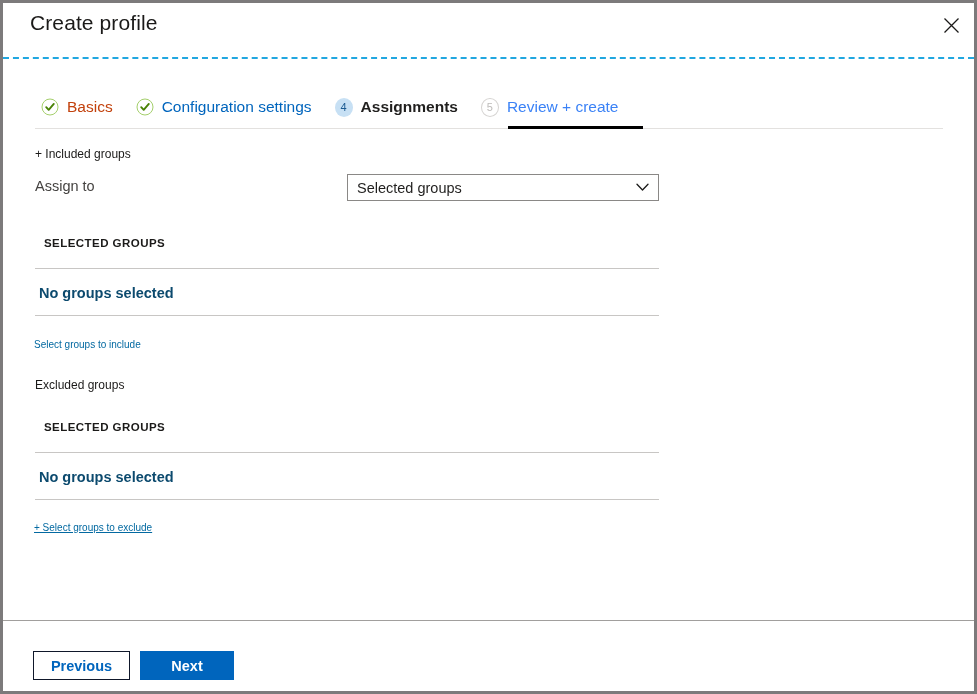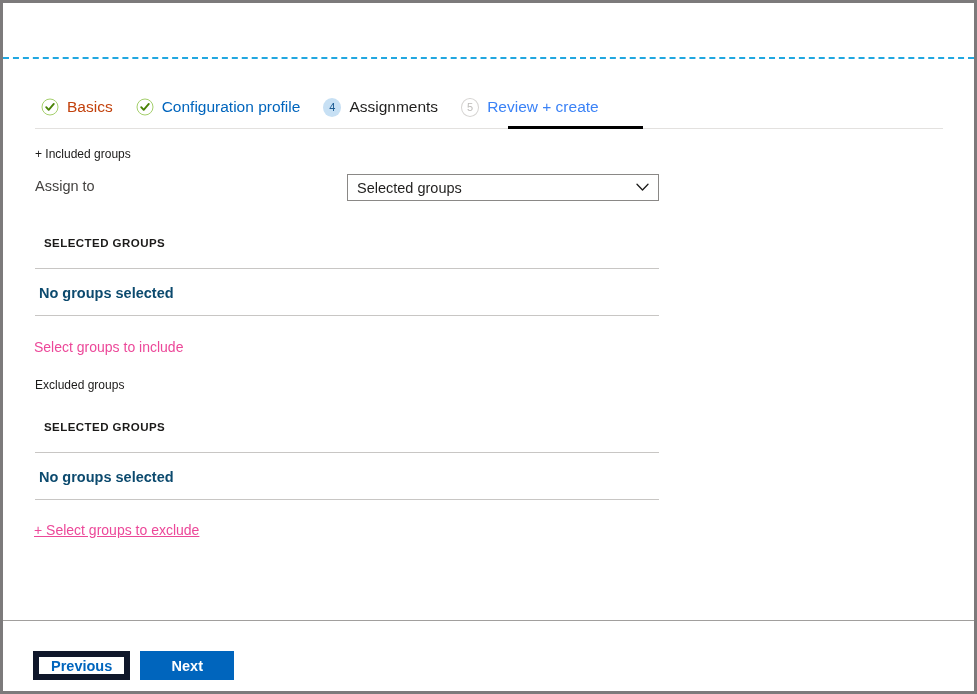--- a/index.html
+++ b/index.html
@@ -88,21 +88,21 @@
     display: flex;
     align-items: center;
     justify-content: center;
   }
   .tab .label {
     font-size: 15.5px;
     line-height: 1;
   }
   .tab.done .label { color: #0065bd; }
   .tab.visited .label { color: #c2410c; }
-  .tab.current .label { color: #201f1e; }
+  .tab.current .label { color: #201f1e; font-weight: bold; }
   .tab.disabled .label { color: #3b82f6; }
   .tab.disabled { cursor: default; }
 
   .tab .num-badge {
     width: 19px;
     height: 19px;
     border-radius: 50%;
     font-size: 11px;
     display: flex;
     align-items: center;
@@ -213,22 +213,22 @@
     left: 36px;
     font-size: 14.5px;
     color: #0c4a6e;
     font-weight: bold;
   }
   #empty-included { top: 282px; }
   #empty-excluded { top: 466px; }
 
   .link {
     position: absolute;
-    font-size: 14px;
-    color: #ec4899;
+    font-size: 10px;
+    color: #0369a1;
     cursor: pointer;
     white-space: nowrap;
     text-decoration: none;
   }
   #link-include { left: 31px; top: 336px; }
   #link-exclude { left: 31px; top: 519px; text-decoration: underline; }
 
   
   .footer-rule {
     position: absolute;
@@ -252,36 +252,44 @@
     font-weight: bold;
     display: flex;
     align-items: center;
     justify-content: center;
     cursor: pointer;
     padding: 0 12px;
     font-family: "Liberation Sans", sans-serif;
   }
   .btn-secondary {
     background: #ffffff;
-    border: 6px solid #0f172a;
+    border: 1px solid #0f172a;
     color: #0065bd;
     margin-right: 10px;
   }
   .btn-primary {
     background: #0065bd;
     border: 1px solid #0065bd;
     color: #ffffff;
     min-width: 94px;
   }
 </style>
 </head>
 <body>
 
 <div class="window">
 
+  <div class="titlebar">
+    <div class="title">Create profile</div>
+    <button class="close-btn">
+      <svg width="17" height="17" viewBox="0 0 17 17" aria-hidden="true">
+        <path d="M1.5 1.5 L15.5 15.5 M15.5 1.5 L1.5 15.5" stroke="#1b1a19" stroke-width="1.3" fill="none"></path>
+      </svg>
+    </button>
+  </div>
   <div class="dashed-rule"></div>
 
   <div class="tabs">
 
     <div class="tab done visited">
       <span class="bullet">
         <svg width="18" height="18" viewBox="0 0 18 18" aria-hidden="true">
           <circle cx="9" cy="9" r="8" fill="none" stroke="#a4cf6b" stroke-width="1"></circle>
           <path d="M5.2 9.2 L7.7 11.8 L12.8 5.9" fill="none" stroke="#498205" stroke-width="1.9" stroke-linecap="round" stroke-linejoin="round"></path>
         </svg>
@@ -289,21 +297,21 @@
       <span class="label">Basics</span>
     </div>
 
     <div class="tab done">
       <span class="bullet">
         <svg width="18" height="18" viewBox="0 0 18 18" aria-hidden="true">
           <circle cx="9" cy="9" r="8" fill="none" stroke="#a4cf6b" stroke-width="1"></circle>
           <path d="M5.2 9.2 L7.7 11.8 L12.8 5.9" fill="none" stroke="#498205" stroke-width="1.9" stroke-linecap="round" stroke-linejoin="round"></path>
         </svg>
       </span>
-      <span class="label">Configuration profile</span>
+      <span class="label">Configuration settings</span>
     </div>
 
 
     <div class="tab current">
       <span class="bullet">
         <span class="num-badge">4</span>
       </span>
       <span class="label">Assignments</span>
     </div>
 

